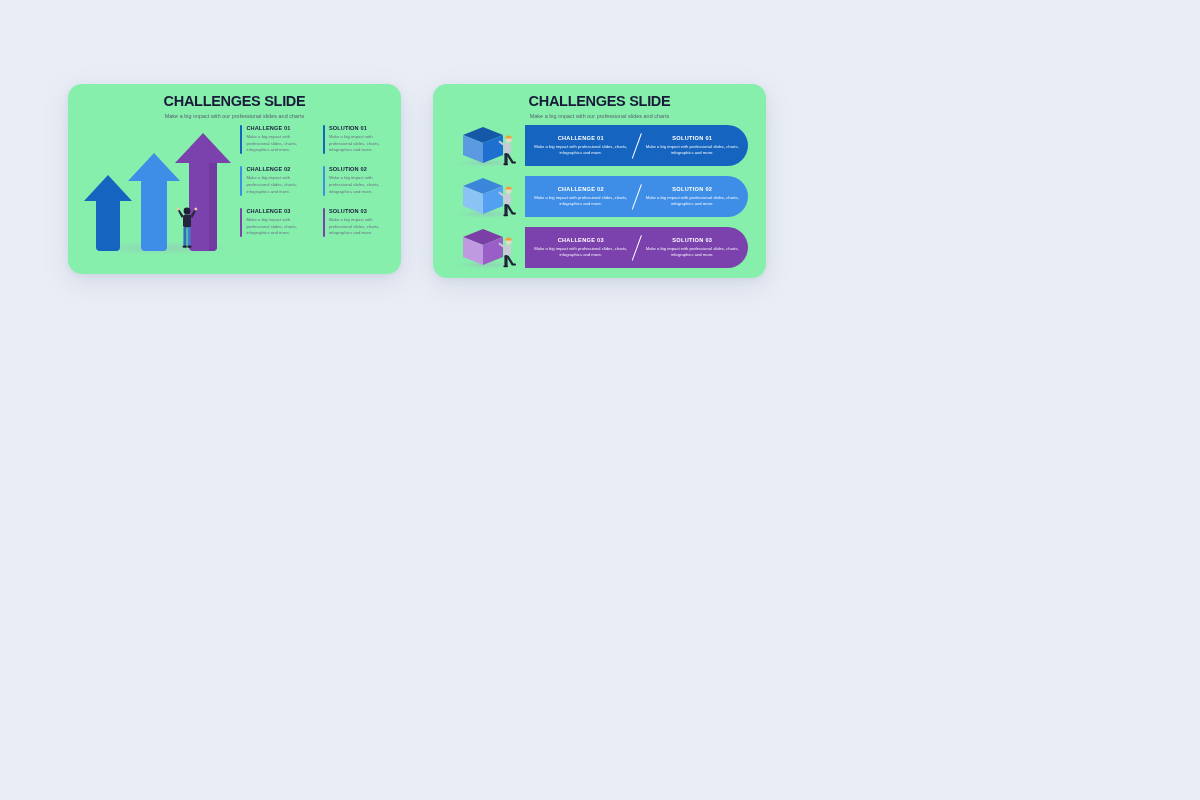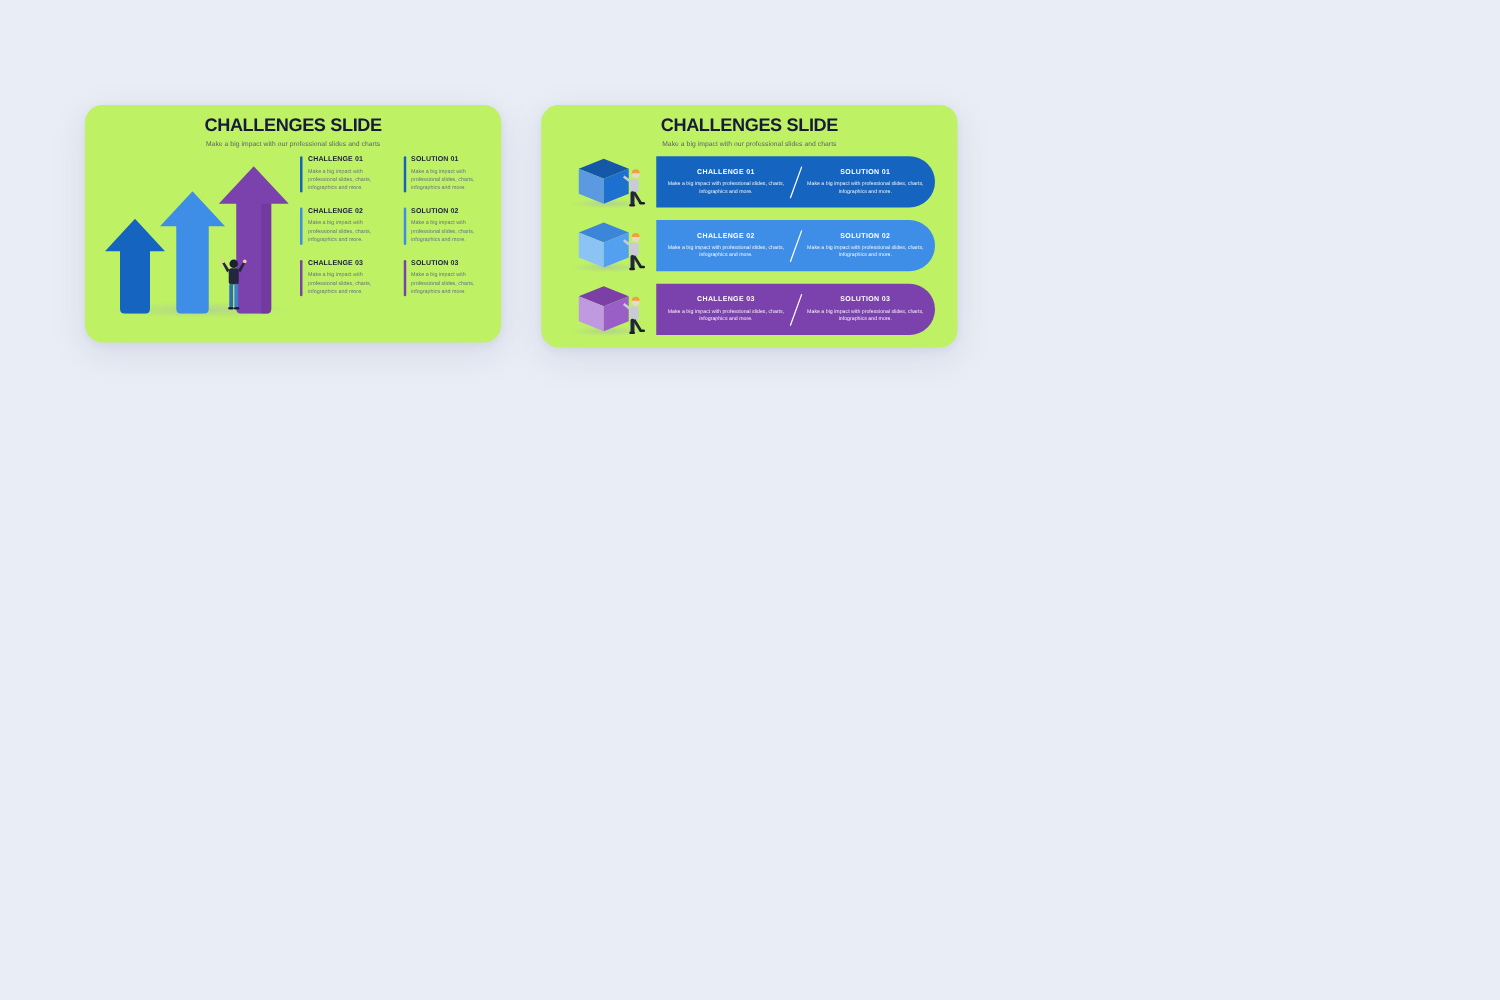--- a/index.html
+++ b/index.html
@@ -7,21 +7,21 @@
   html, body {
     width: 1200px; height: 800px;
     background: #e9edf5;
     font-family: "Liberation Sans", sans-serif;
     overflow: hidden;
   }
   .canvas { position: relative; width: 1200px; height: 800px; }
 
   .card {
     position: absolute;
-    background: #bef264;
+    background: #86efac;
     border-radius: 14px;
     box-shadow: 0 8px 26px rgba(120,135,170,0.18), 0 2px 6px rgba(120,135,170,0.10);
     overflow: hidden;
   }
   #card-left  { left: 68px;  top: 84px; width: 333px; height: 190px; }
   #card-right { left: 433px; top: 84px; width: 333px; height: 194px; }
 
   .slide-head { text-align: center; padding-top: 10px; }
   .slide-title {
     font-size: 14.5px; font-weight: bold; letter-spacing: -0.3px;

